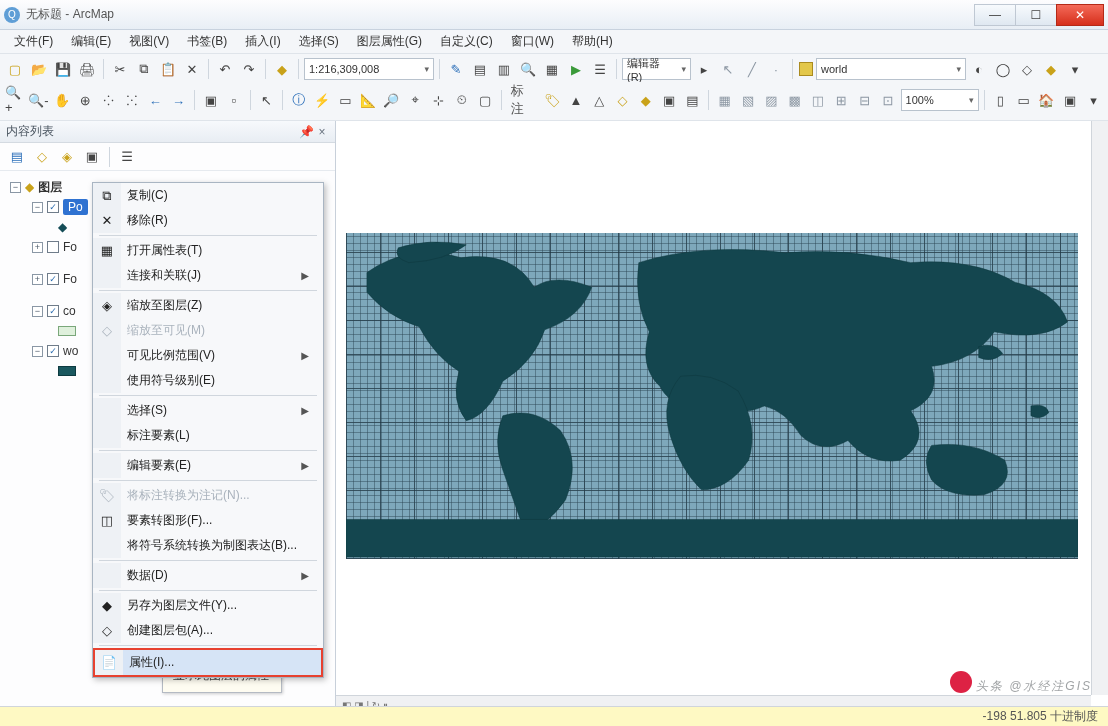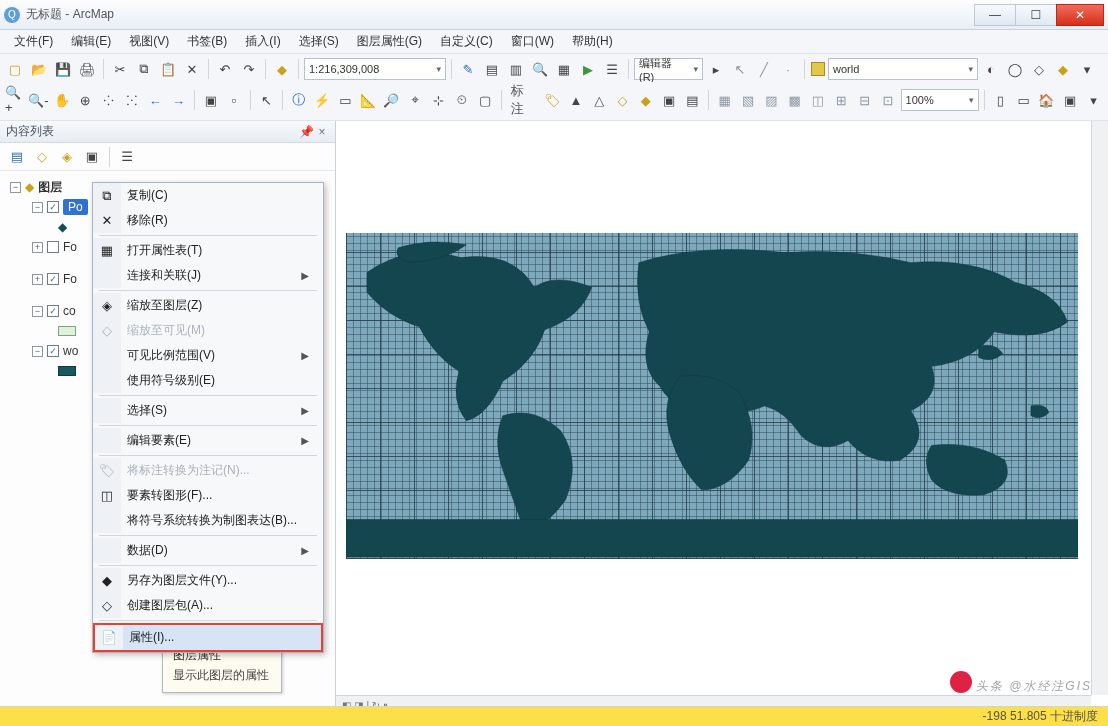--- a/index.html
+++ b/index.html
@@ -64,21 +64,21 @@
 .grid-layer { position: absolute; inset: 0; 
   background-image:
     repeating-linear-gradient(0deg, rgba(40,66,80,.45) 0 1px, transparent 1px 7px),
     repeating-linear-gradient(90deg, rgba(40,66,80,.45) 0 1px, transparent 1px 7px),
     repeating-linear-gradient(0deg, rgba(30,52,64,.75) 0 1px, transparent 1px 34px),
     repeating-linear-gradient(90deg, rgba(30,52,64,.75) 0 1px, transparent 1px 34px);
 }
 .world-svg { position: absolute; inset: 0; width: 100%; height: 100%; }
 
 
-.statusbar { position: absolute; bottom: 0; left: 0; right: 0; height: 20px; background: #fde047; border-top: 1px solid #d0d5db; display: flex; align-items: center; padding: 0 10px; font-size: 11px; color: #555; }
+.statusbar { position: absolute; bottom: 0; left: 0; right: 0; height: 20px; background: #fef9c3; border-top: 1px solid #d0d5db; display: flex; align-items: center; padding: 0 10px; font-size: 11px; color: #555; }
 .statusbar .sb-right { margin-left: auto; display: flex; gap: 16px; }
 
 
 .watermark { position: absolute; right: 16px; bottom: 30px; font-size: 22px; font-style: italic; color: rgba(80,85,90,.55); letter-spacing: 2px; font-family: "SimHei", sans-serif; }
 .watermark .logo { display: inline-block; width: 22px; height: 22px; border-radius: 50%; background: #d24; margin-right: 4px; vertical-align: -3px; }
 
 
 .ic-yellow { color: #c9a21a; }
 .ic-blue { color: #2c6fb9; }
 .ic-green { color: #3a9a3a; }
@@ -120,21 +120,21 @@
     <span class="tb-btn">✂</span>
     <span class="tb-btn">⧉</span>
     <span class="tb-btn">📋</span>
     <span class="tb-btn">✕</span>
     <span class="tb-sep"></span>
     <span class="tb-btn">↶</span>
     <span class="tb-btn">↷</span>
     <span class="tb-sep"></span>
     <span class="tb-btn ic-yellow">◆</span>
     <span class="tb-sep"></span>
-    <span class="tb-combo" style="width:142px">1:216,309,008</span>
+    <span class="tb-combo" style="width:130px">1:216,309,008</span>
     <span class="tb-sep"></span>
     <span class="tb-btn ic-blue">✎</span>
     <span class="tb-btn">▤</span>
     <span class="tb-btn">▥</span>
     <span class="tb-btn">🔍</span>
     <span class="tb-btn">▦</span>
     <span class="tb-btn ic-green">▶</span>
     <span class="tb-btn">☰</span>
     <span class="tb-sep"></span>
     <span class="tb-combo" style="width:69px">编辑器(R)</span>
@@ -334,20 +334,24 @@
     <div class="ctx-row">
       <span class="ctx-icon-col"></span>
       <span class="ctx-label">使用符号级别(E)</span>
     </div>
     <div class="ctx-sep"></div>
     <div class="ctx-row">
       <span class="ctx-icon-col"></span>
       <span class="ctx-label">选择(S)</span>
       <span class="ctx-arrow">▶</span>
     </div>
+    <div class="ctx-row">
+      <span class="ctx-icon-col"></span>
+      <span class="ctx-label">标注要素(L)</span>
+    </div>
     <div class="ctx-sep"></div>
     <div class="ctx-row">
       <span class="ctx-icon-col"></span>
       <span class="ctx-label">编辑要素(E)</span>
       <span class="ctx-arrow">▶</span>
     </div>
     <div class="ctx-sep"></div>
     <div class="ctx-row disabled">
       <span class="ctx-icon-col">🏷</span>
       <span class="ctx-label">将标注转换为注记(N)...</span>

